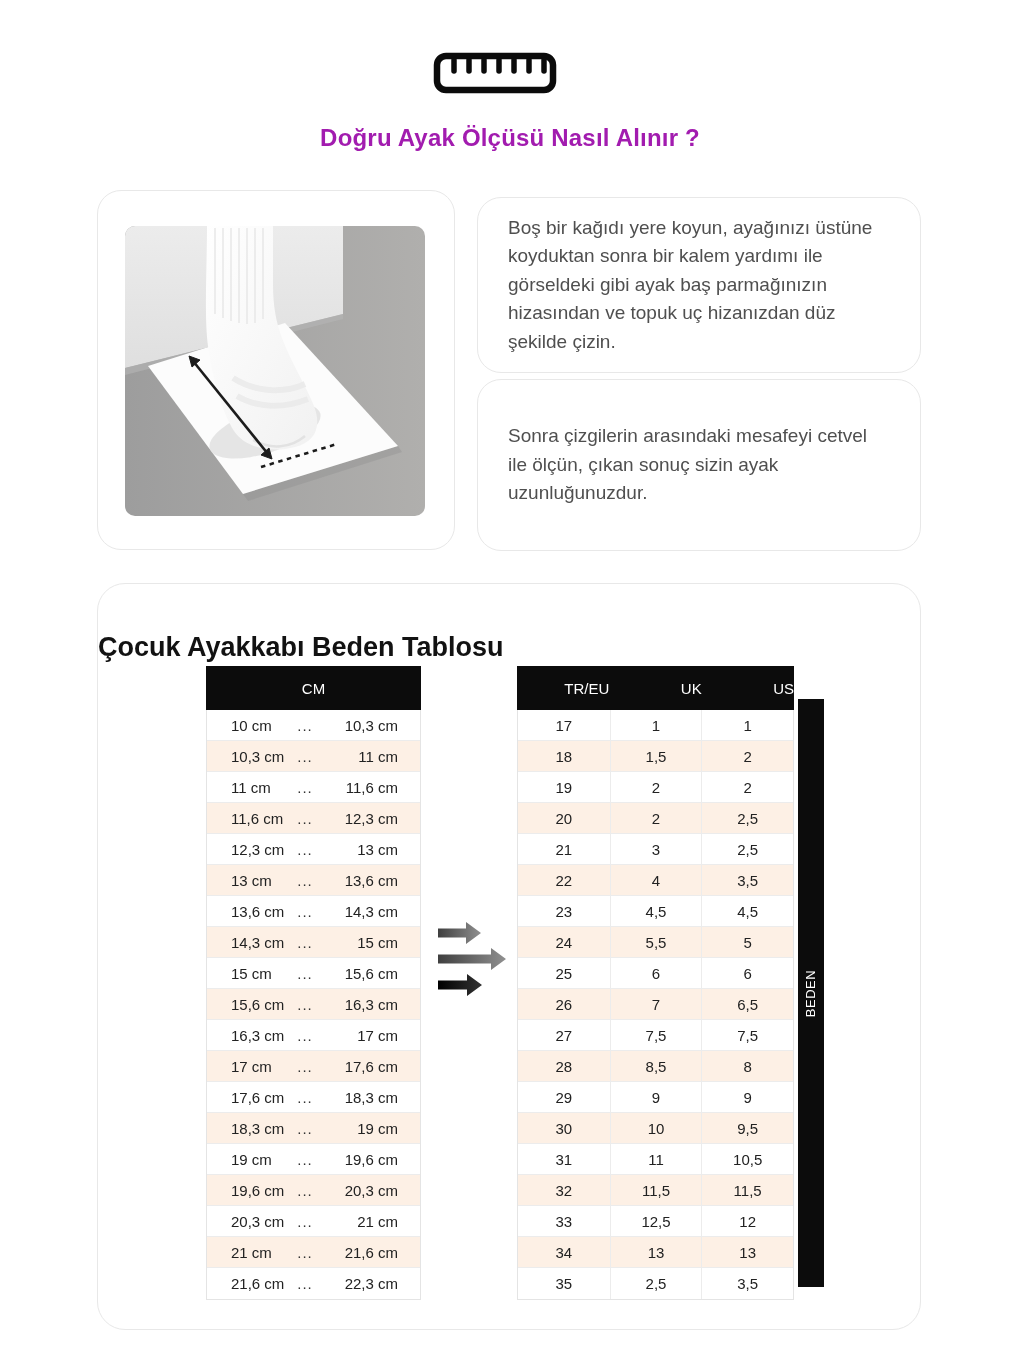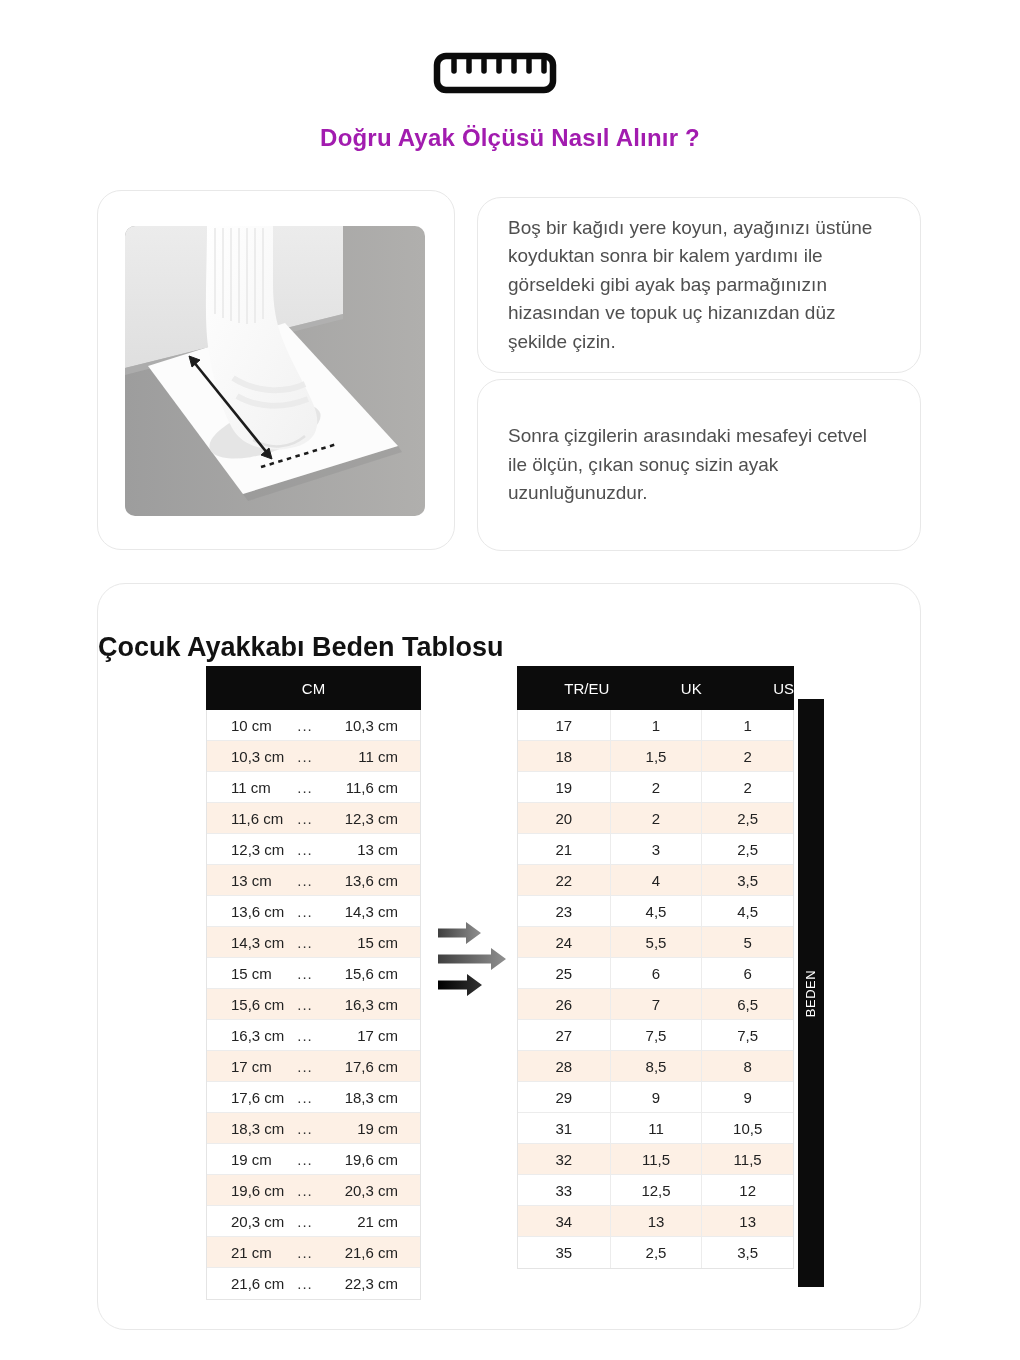--- a/index.html
+++ b/index.html
@@ -343,20 +343,25 @@
           <div class="trow alt">
             <span class="scell">28</span>
             <span class="scell">8,5</span>
             <span class="scell">8</span>
           </div>
           <div class="trow">
             <span class="scell">29</span>
             <span class="scell">9</span>
             <span class="scell">9</span>
           </div>
+          <div class="trow alt">
+            <span class="scell">30</span>
+            <span class="scell">10</span>
+            <span class="scell">9,5</span>
+          </div>
           <div class="trow">
             <span class="scell">31</span>
             <span class="scell">11</span>
             <span class="scell">10,5</span>
           </div>
           <div class="trow alt">
             <span class="scell">32</span>
             <span class="scell">11,5</span>
             <span class="scell">11,5</span>
           </div>

